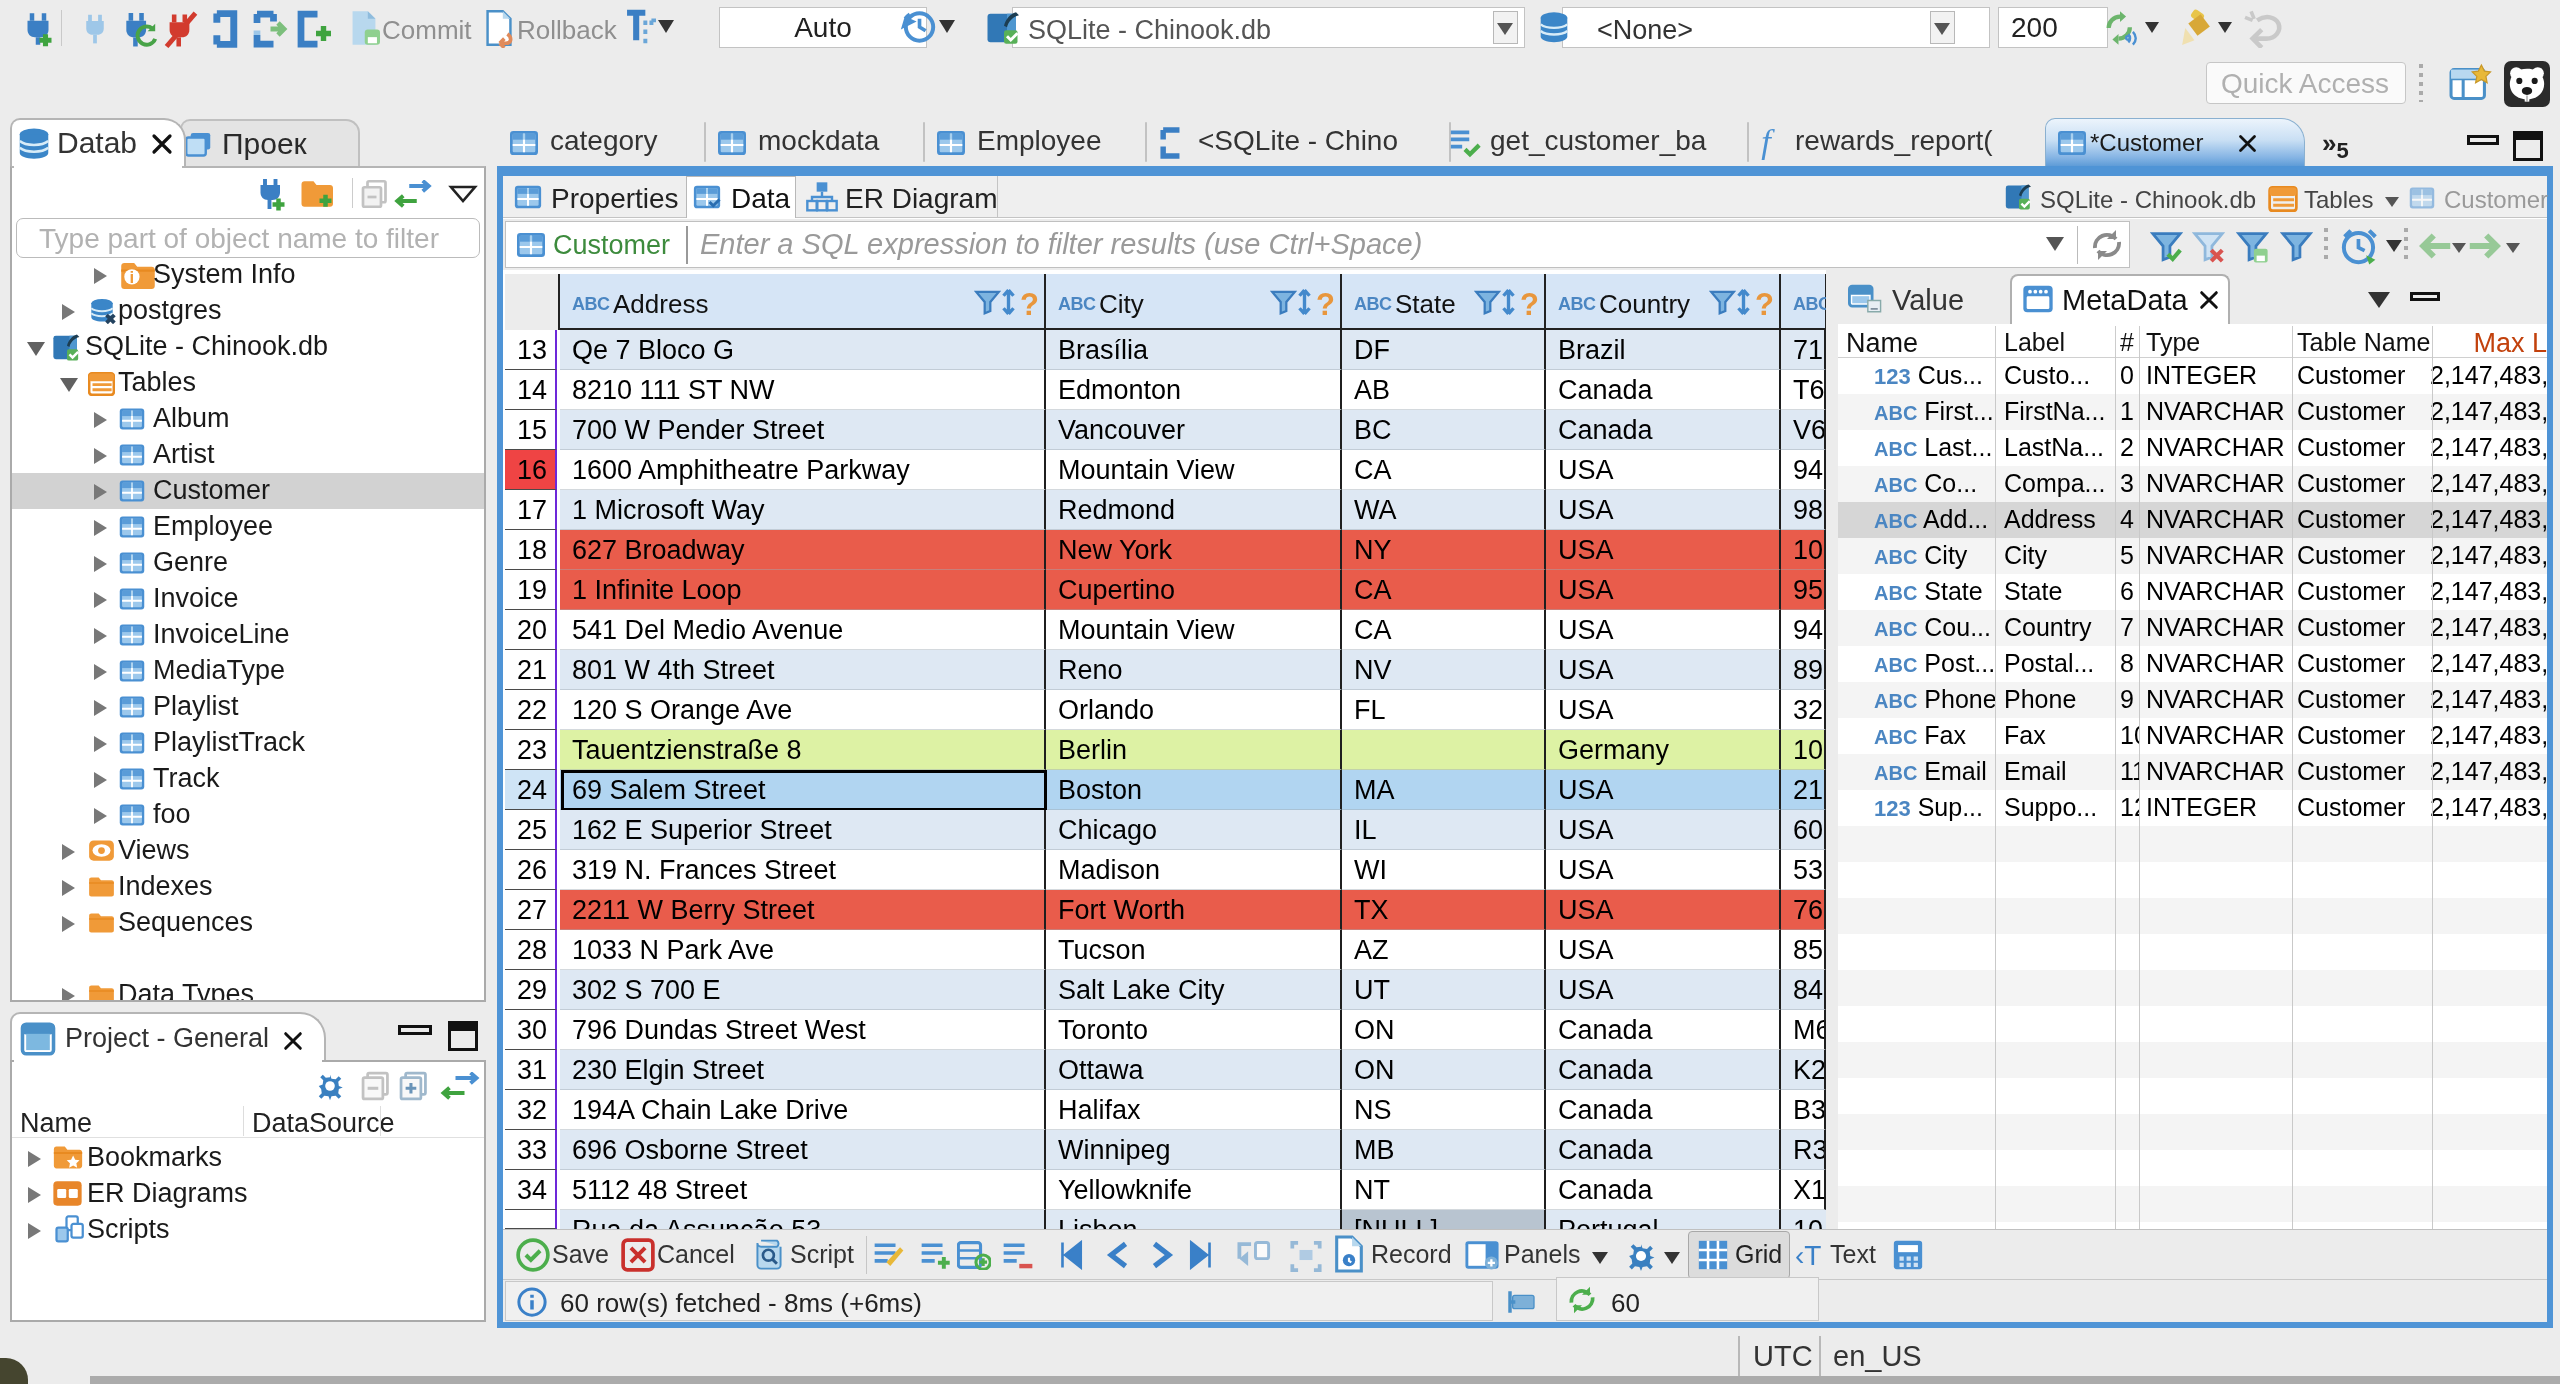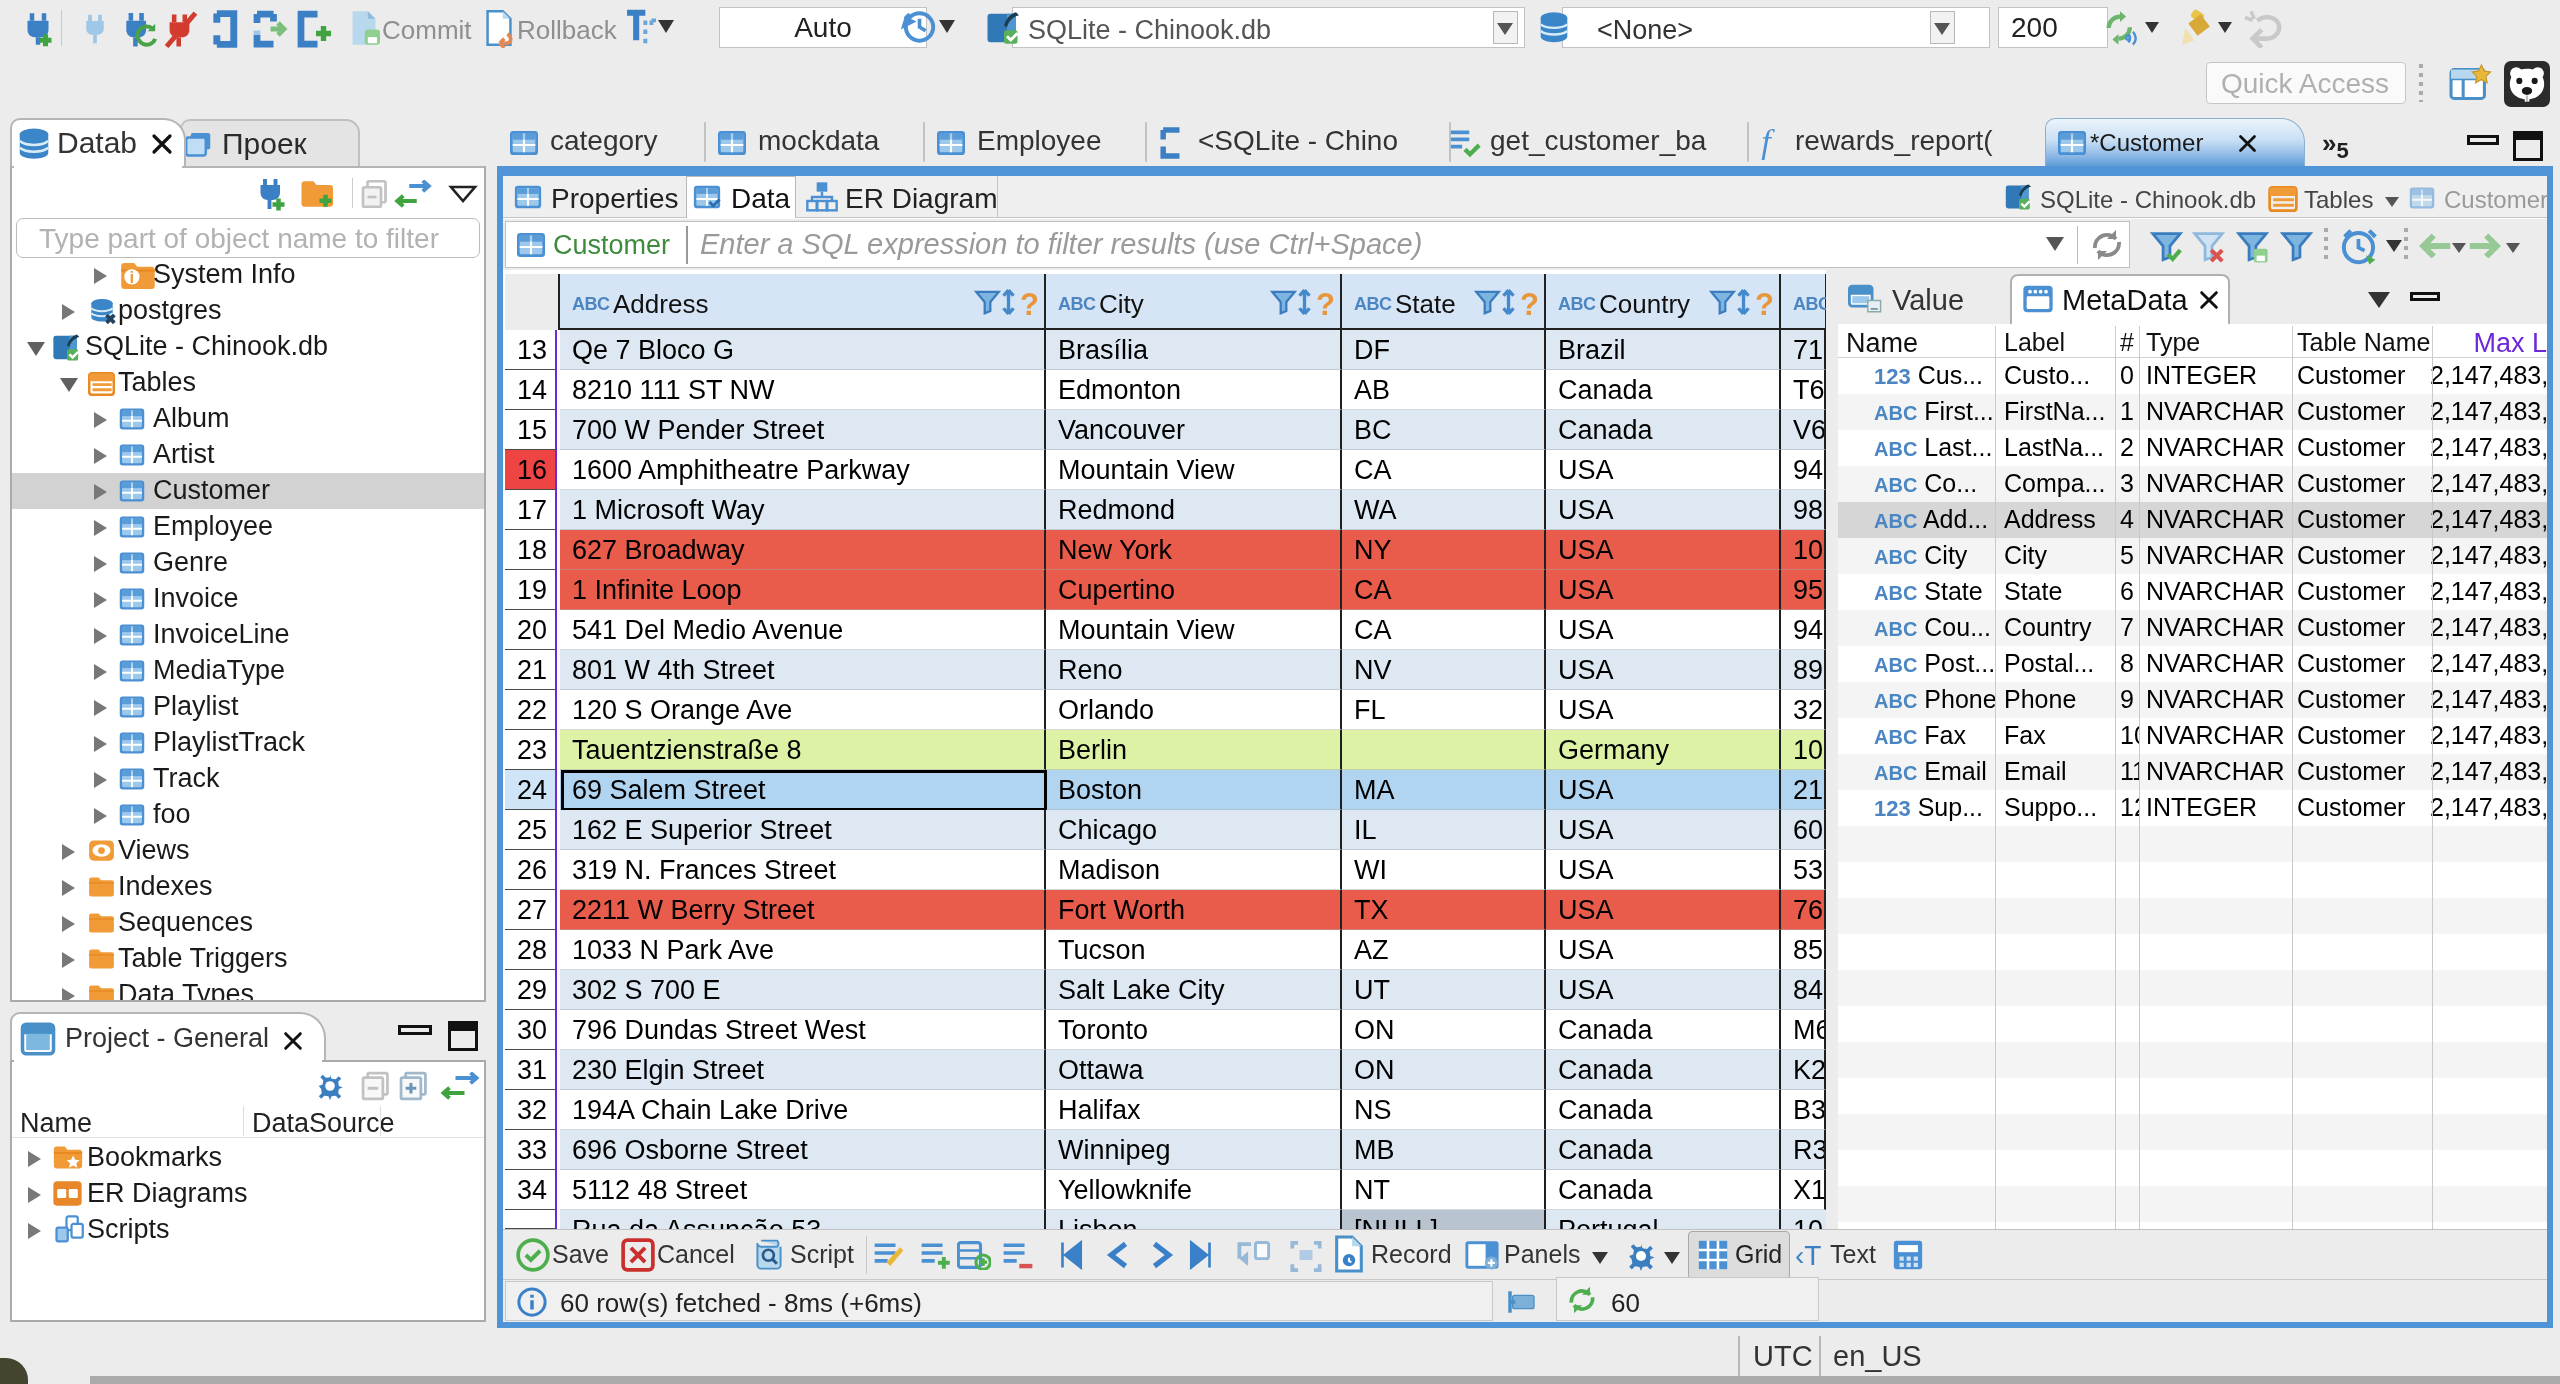--- a/index.html
+++ b/index.html
@@ -374,27 +374,20 @@
           <use href="#folder"></use>
         </svg>
         <span class="lbl" style="left:106px">Indexes</span>
       </div>
     <div class="trow" style="top:648px">
         <span class="arr" style="left:50px"></span>
         <svg class="ico" style="left:76px;top:6px" width="27" height="24" viewBox="0 0 24 21">
           <use href="#folder"></use>
         </svg>
         <span class="lbl" style="left:106px">Sequences</span>
-      </div>
-    <div class="trow" style="top:684px">
-        <span class="arr" style="left:50px"></span>
-        <svg class="ico" style="left:76px;top:6px" width="27" height="24" viewBox="0 0 24 21">
-          <use href="#folder"></use>
-        </svg>
-        <span class="lbl" style="left:106px">Table Triggers</span>
       </div>
     <div class="trow" style="top:720px">
         <span class="arr" style="left:50px"></span>
         <svg class="ico" style="left:76px;top:6px" width="27" height="24" viewBox="0 0 24 21">
           <use href="#folder"></use>
         </svg>
         <span class="lbl" style="left:106px">Data Types</span>
       </div>
   </div>
 
@@ -825,21 +818,21 @@
       <path d="M4 4l16 16M20 4L4 20" stroke="#111" stroke-width="3.2" stroke-linecap="round"></path>
     </svg>
 <div class="abs" style="left:2368px;top:292px;width:0;height:0;border-top:16px solid #333;border-left:11px solid transparent;border-right:11px solid transparent"></div>
 <div class="abs" style="left:2410px;top:292px;width:30px;height:9px;border:3px solid #111"></div>
 <div class="abs" style="left:1838px;top:324px;width:709px;height:34px;background:#fff;border-bottom:1px solid #d0d0d0"></div>
 <div class="abs" style="left:1846px;top:328px;font-size:27px;color:#111">Name</div>
 <div class="abs" style="left:2004px;top:328px;font-size:25px;color:#111">Label</div>
 <div class="abs" style="left:2120px;top:328px;font-size:25px;color:#111">#</div>
 <div class="abs" style="left:2146px;top:328px;font-size:25px;color:#111">Type</div>
 <div class="abs" style="left:2297px;top:328px;font-size:25px;color:#111">Table Name</div>
-<div class="abs" style="left:2404px;top:328px;font-size:27px;color:#6d28d9;width:143px;text-align:right">Max L</div>
+<div class="abs" style="left:2404px;top:328px;font-size:27px;color:#c2410c;width:143px;text-align:right">Max L</div>
 <div class="abs" style="left:1995px;top:326px;width:1px;height:30px;background:#ccc"></div>
 <div class="abs" style="left:2115px;top:326px;width:1px;height:30px;background:#ccc"></div>
 <div class="abs" style="left:2139px;top:326px;width:1px;height:30px;background:#ccc"></div>
 <div class="abs" style="left:2292px;top:326px;width:1px;height:30px;background:#ccc"></div>
 <div class="abs" style="left:2432px;top:326px;width:1px;height:30px;background:#ccc"></div>
 <div class="abs" style="left:1838px;top:358px;width:709px;height:36px;background:#fff"></div>
 <div class="abs" style="left:1874px;top:361px;font-size:25px;color:#000;white-space:nowrap"><span style="font-size:22px;font-weight:bold;color:#4b86c2">123</span> <span>Cus...</span></div>
 <div class="abs" style="left:2004px;top:361px;width:112px;font-size:25px;color:#000;white-space:nowrap;overflow:hidden">Custo...</div>
 <div class="abs" style="left:2120px;top:361px;width:19px;font-size:25px;color:#000;overflow:hidden;white-space:nowrap">0</div>
 <div class="abs" style="left:2146px;top:361px;font-size:25px;color:#000">INTEGER</div>

